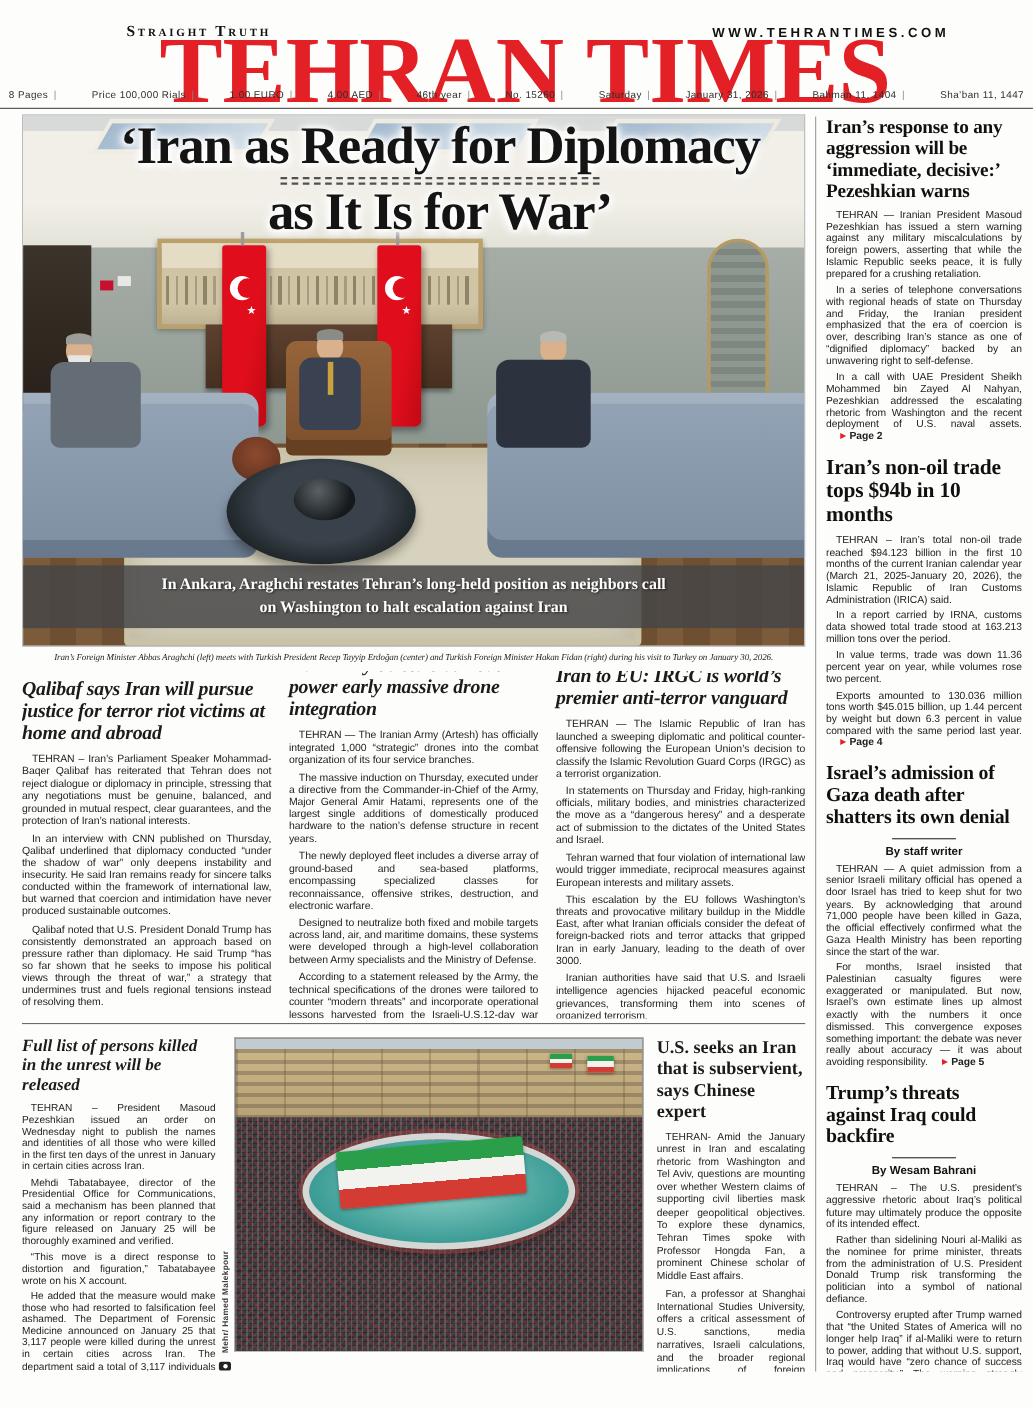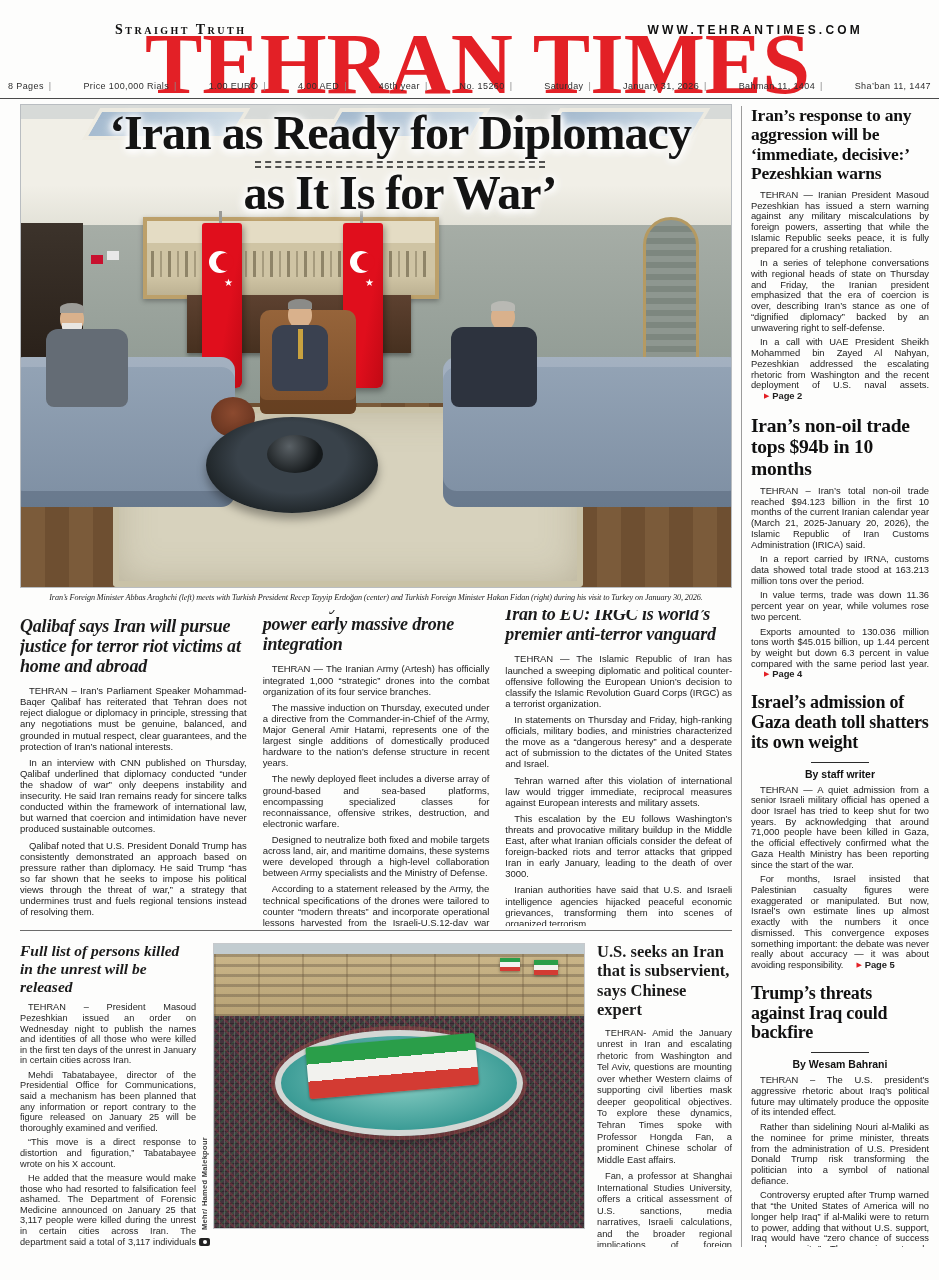--- a/index.html
+++ b/index.html
@@ -213,20 +213,24 @@
         <div class="side-table"></div>
         <div class="coffee-table"></div>
         <div class="bowl"></div>
 
         <div class="headline">
           <div class="hl1">‘Iran as Ready for Diplomacy</div>
           <div class="hl-ornament"></div>
           <div class="hl2">as It Is for War’</div>
         </div>
 
+        <div class="banner">
+          <div>In Ankara, Araghchi restates Tehran’s long-held position as neighbors call</div>
+          <div>on Washington to halt escalation against Iran</div>
+        </div>
       </section>
       <div class="photo-caption">Iran’s Foreign Minister Abbas Araghchi (left) meets with Turkish President Recep Tayyip Erdoğan (center) and Turkish Foreign Minister Hakan Fidan (right) during his visit to Turkey on January 30, 2026.</div>
 
       <div class="mid-row">
         <article class="mid-col">
           <h2>Qalibaf says Iran will pursue justice for terror riot victims at home and abroad</h2>
           <p>TEHRAN – Iran’s Parliament Speaker Mohammad-Baqer Qalibaf has reiterated that Tehran does not reject dialogue or diplomacy in principle, stressing that any negotiations must be genuine, balanced, and grounded in mutual respect, clear guarantees, and the protection of Iran’s national interests.</p>
           <p>In an interview with CNN published on Thursday, Qalibaf underlined that diplomacy conducted “under the shadow of war” only deepens instability and insecurity. He said Iran remains ready for sincere talks conducted within the framework of international law, but warned that coercion and intimidation have never produced sustainable outcomes.</p>
           <p>Qalibaf noted that U.S. President Donald Trump has consistently demonstrated an approach based on pressure rather than diplomacy. He said Trump “has so far shown that he seeks to impose his political views through the threat of war,” a strategy that undermines trust and fuels regional tensions instead of resolving them.</p>
         </article>
@@ -235,21 +239,21 @@
           <p>TEHRAN — The Iranian Army (Artesh) has officially integrated 1,000 “strategic” drones into the combat organization of its four service branches.</p>
           <p>The massive induction on Thursday, executed under a directive from the Commander-in-Chief of the Army, Major General Amir Hatami, represents one of the largest single additions of domestically produced hardware to the nation’s defense structure in recent years.</p>
           <p>The newly deployed fleet includes a diverse array of ground-based and sea-based platforms, encompassing specialized classes for reconnaissance, offensive strikes, destruction, and electronic warfare.</p>
           <p>Designed to neutralize both fixed and mobile targets across land, air, and maritime domains, these systems were developed through a high-level collaboration between Army specialists and the Ministry of Defense.</p>
           <p>According to a statement released by the Army, the technical specifications of the drones were tailored to counter “modern threats” and incorporate operational lessons harvested from the Israeli-U.S.12-day war against Iran in June 2025.</p>
         </article>
         <article class="mid-col">
           <h2>Iran to EU: IRGC is world’s premier anti-terror vanguard</h2>
           <p>TEHRAN — The Islamic Republic of Iran has launched a sweeping diplomatic and political counter-offensive following the European Union’s decision to classify the Islamic Revolution Guard Corps (IRGC) as a terrorist organization.</p>
           <p>In statements on Thursday and Friday, high-ranking officials, military bodies, and ministries characterized the move as a “dangerous heresy” and a desperate act of submission to the dictates of the United States and Israel.</p>
-          <p>Tehran warned after this violation of international law would trigger immediate, reciprocal measures against European interests and military assets.</p>
+          <p>Tehran warned that four violation of international law would trigger immediate, reciprocal measures against European interests and military assets.</p>
           <p>This escalation by the EU follows Washington’s threats and provocative military buildup in the Middle East, after what Iranian officials consider the defeat of foreign-backed riots and terror attacks that gripped Iran in early January, leading to the death of over 3000.</p>
           <p>Iranian authorities have said that U.S. and Israeli intelligence agencies hijacked peaceful economic grievances, transforming them into scenes of organized terrorism.</p>
 
         </article>
       </div>
 
       <div class="hrule"></div>
 
       <div class="bottom-row">
         <article class="b-col1">
@@ -303,21 +307,21 @@
         <h2 class="sb-title t2">Iran’s non-oil trade tops $94b in 10 months</h2>
         <p>TEHRAN – Iran’s total non-oil trade reached $94.123 billion in the first 10 months of the current Iranian calendar year (March 21, 2025-January 20, 2026), the Islamic Republic of Iran Customs Administration (IRICA) said.</p>
         <p>In a report carried by IRNA, customs data showed total trade stood at 163.213 million tons over the period.</p>
         <p>In value terms, trade was down 11.36 percent year on year, while volumes rose two percent.</p>
         <p>
           <span>Exports amounted to 130.036 million tons worth $45.015 billion, up 1.44 percent by weight but down 6.3 percent in value compared with the same period last year.</span><span class="pagemark"><span class="arr"></span><b>Page 4</b></span>
         </p>
       </article>
 
       <article class="sb-article">
-        <h2 class="sb-title t3">Israel’s admission of Gaza death toll shatters its own weight</h2>
+        <h2 class="sb-title t3">Israel’s admission of Gaza death after shatters its own denial</h2>
         <div class="byline-rule"></div>
         <div class="byline">By staff writer</div>
         <p>TEHRAN — A quiet admission from a senior Israeli military official has opened a door Israel has tried to keep shut for two years. By acknowledging that around 71,000 people have been killed in Gaza, the official effectively confirmed what the Gaza Health Ministry has been reporting since the start of the war.</p>
         <p>
           <span>For months, Israel insisted that Palestinian casualty figures were exaggerated or manipulated. But now, Israel’s own estimate lines up almost exactly with the numbers it once dismissed. This convergence exposes something important: the debate was never really about accuracy — it was about avoiding responsibility.</span><span class="pagemark"><span class="arr"></span><b>Page 5</b></span>
         </p>
       </article>
 
       <article class="sb-article">
         <h2 class="sb-title t4">Trump’s threats against Iraq could backfire</h2>

